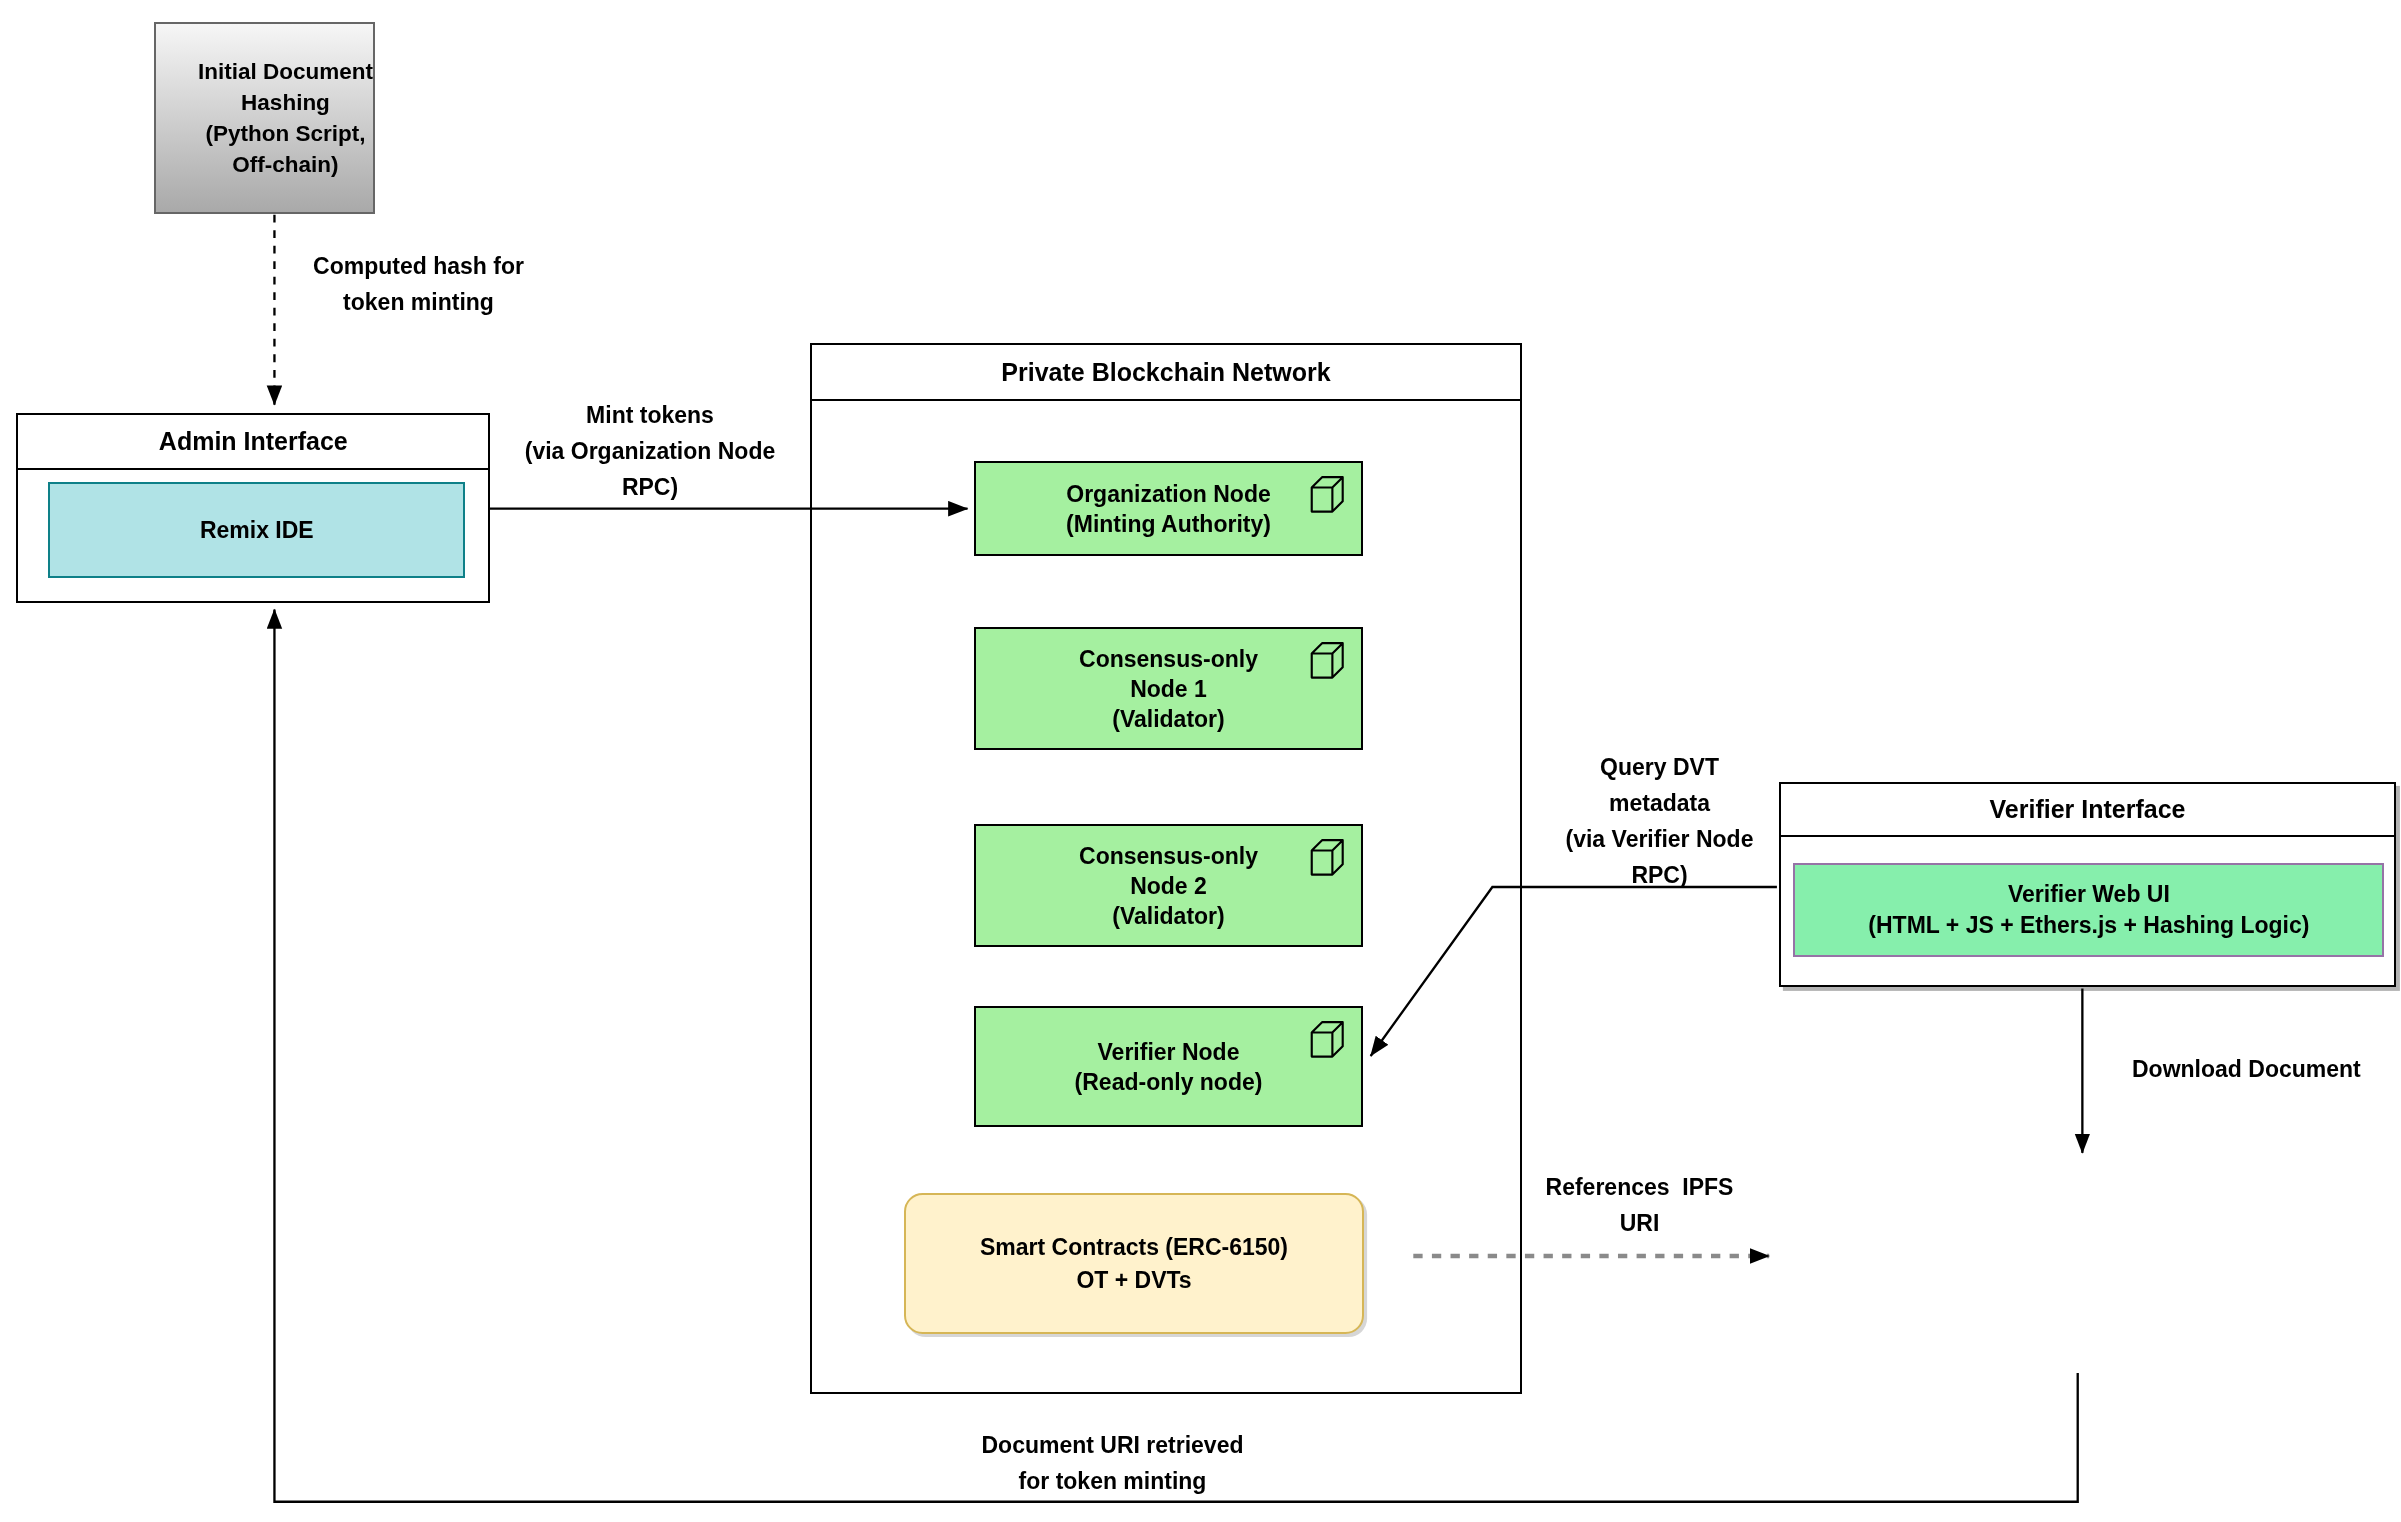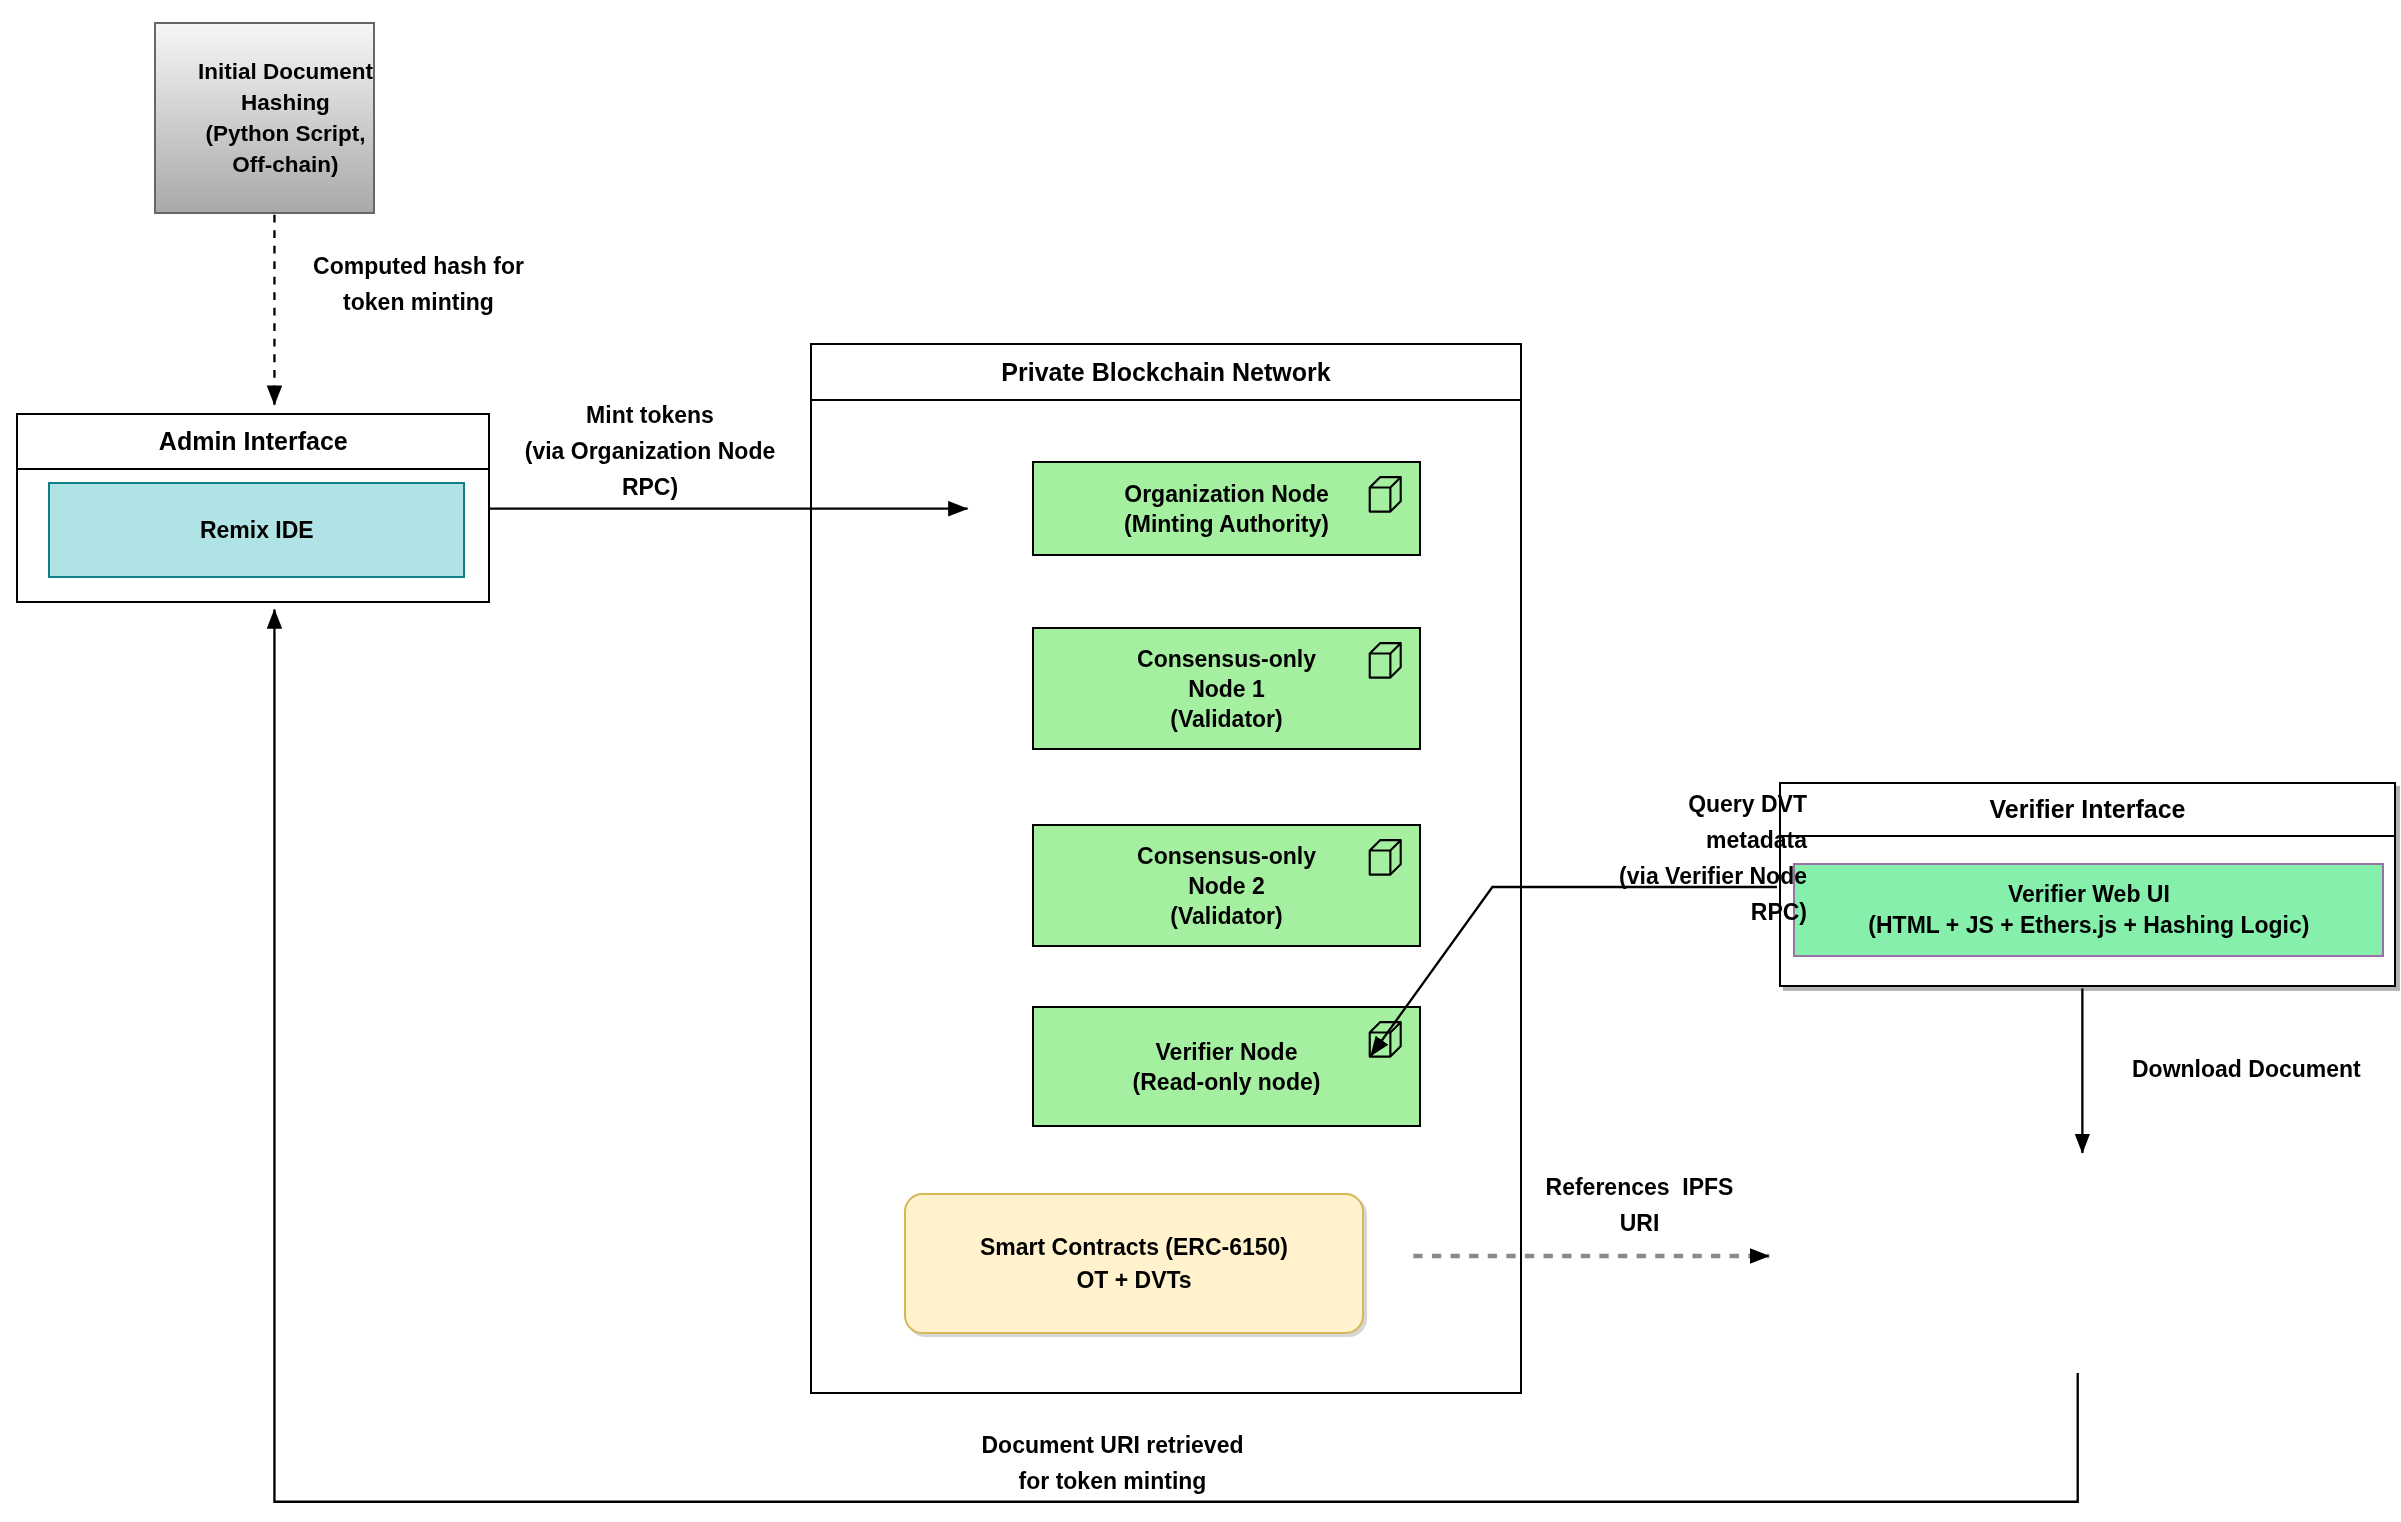--- a/index.html
+++ b/index.html
@@ -46,21 +46,21 @@
     display:flex; align-items:center; justify-content:center;
     font-size:23px; line-height:31px; }
   #remix   { left:30px; top:67px;  width:417px; height:96px;
              background:#B0E3E6; border:2.3px solid #0E8088; }
   #web-ui  { left:12.4px; top:79px; width:591px; height:94px;
              background:#86efac; border:2.3px solid #9673A6; }
   #ipfs    { left:69px; top:69px;  width:487px; height:93px;
              background:#DAE8FC; border:2.3px solid #6C8EBF; }
 
   
-  .gnode { position:absolute; left:1032px; width:389px;
+  .gnode { position:absolute; left:974px; width:389px;
     background:#A5F0A0; border:2.3px solid #000; box-sizing:border-box;
     display:flex; align-items:center; justify-content:center;
     font-size:23px; line-height:30px; z-index:2; }
   #org-node { top:461px;  height:95px; }
   #cons1    { top:627px;  height:123px; }
   #cons2    { top:824px; height:123px; }
   #ver-node { top:1006px; height:121px; }
   .cube { position:absolute; top:7.8px; right:14px; width:43px; height:45px; }
 
   
@@ -68,21 +68,21 @@
     position:absolute; left:904px; top:1193px; width:460px; height:141px;
     background:#FFF2CC; border:2.3px solid #D6B656; border-radius:18.6px;
     box-sizing:border-box; display:flex; align-items:center; justify-content:center;
     font-size:23px; line-height:33px; box-shadow:3.1px 3.1px 0 0 rgba(180,180,180,.55);
     z-index:2;
   }
 
   
   #lbl-hash     { left:283px;  top:248px;  width:271px; }
   #lbl-mint     { left:495px;  top:397px;  width:310px; }
-  #lbl-query    { left:1512px; top:786px;  width:295px;text-align:right; }
+  #lbl-query    { left:1512px; top:749px;  width:295px; }
   #lbl-download { left:2132px; top:1051px; width:268px; text-align:left; }
   #lbl-refs     { left:1500px; top:1169px; width:279px; }
   #lbl-docuri   { left:915px; top:1427px; width:395px; }
 </style>
 </head>
 <body>
 
 <div class="canvas">
 
   <svg id="connectors" viewBox="0 0 3097 1963" xmlns="http://www.w3.org/2000/svg">

